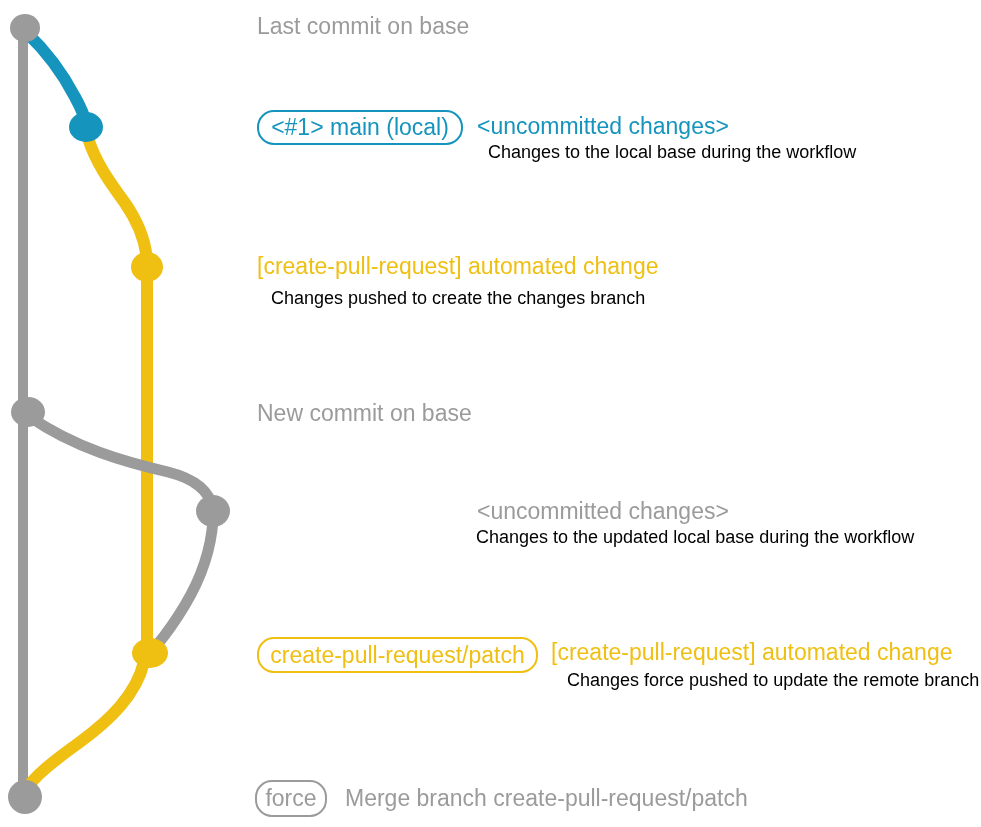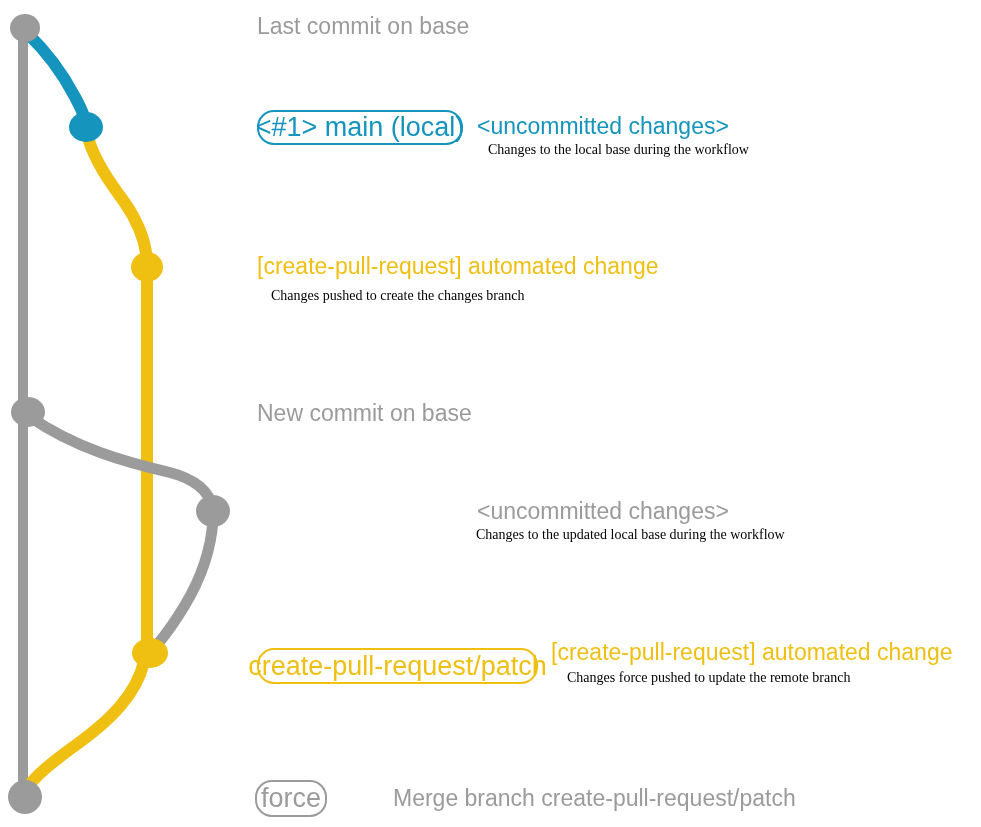--- a/index.html
+++ b/index.html
@@ -16,34 +16,34 @@
   .stroke-blue{stroke:var(--blue);fill:none;}
   .stroke-yellow{stroke:var(--yellow);fill:none;}
   .fill-gray{fill:var(--gray);}
   .fill-blue{fill:var(--blue);}
   .fill-yellow{fill:var(--yellow);}
   .sans-label{
     position:absolute;font-size:23px;line-height:1.15;white-space:nowrap;
     font-family:"Liberation Sans",sans-serif;
   }
   .serif-label{
-    position:absolute;font-size:14px;line-height:1.2;white-space:nowrap;
-    font-family:Liberation Serif, serif;color:var(--ink);
+    position:absolute;font-size:18px;line-height:1.2;white-space:nowrap;
+    font-family:Liberation Sans, sans-serif;color:var(--ink);
   }
   .c-gray{color:var(--gray);}
   .c-blue{color:var(--blue);}
   .c-yellow{color:var(--yellow);}
   .badge{
     position:absolute;display:flex;align-items:center;justify-content:center;
     box-sizing:border-box;border:2px solid;border-radius:17px;
-    font-size:27px;white-space:nowrap;background:transparent;
+    font-size:23px;white-space:nowrap;background:transparent;
   }
   .b-blue{border-color:var(--blue);color:var(--blue);}
   .b-gray{border-color:var(--gray);color:var(--gray);}
-  .b-yellow{border-color:var(--yellow);color:var(--yellow);margin-top:11px;}
+  .b-yellow{border-color:var(--yellow);color:var(--yellow);}
 </style>
 </head>
 <body>
 
 <div class="canvas">
 
   <svg class="graph-svg" width="250" height="827" viewBox="0 0 250 827">
 
     <path d="M 23 28 L 23 797" class="stroke-gray" stroke-width="10"></path>
 
@@ -86,15 +86,15 @@
 
   <div class="badge b-yellow" style="left:257px;top:637px;width:281px;height:36px;">
     <span>create-pull-request/patch</span>
   </div>
   <div class="sans-label c-yellow" style="left:551px;top:639px;">[create-pull-request] automated change</div>
   <div class="serif-label" style="left:567px;top:670px;">Changes force pushed to update the remote branch</div>
 
   <div class="badge b-gray" style="left:255px;top:780px;width:72px;height:37px;">
     <span>force</span>
   </div>
-  <div class="sans-label c-gray" style="left:345px;top:785px;margin-left:48px;">Merge branch create-pull-request/patch</div>
+  <div class="sans-label c-gray" style="left:345px;top:785px;">Merge branch create-pull-request/patch</div>
 
 </div>
 
 </body></html>

